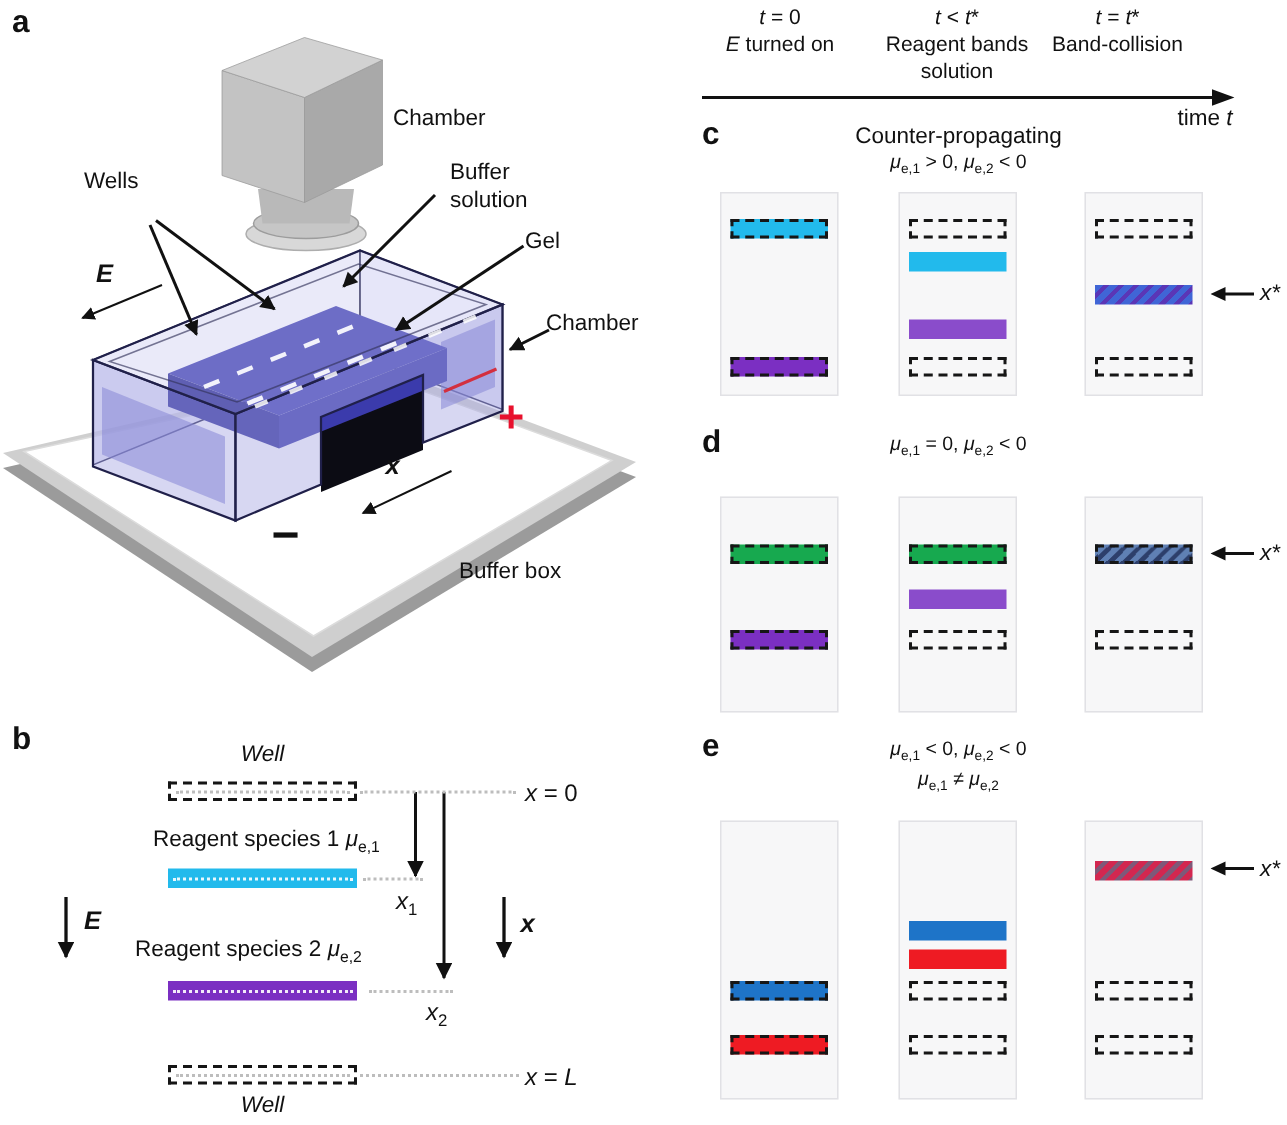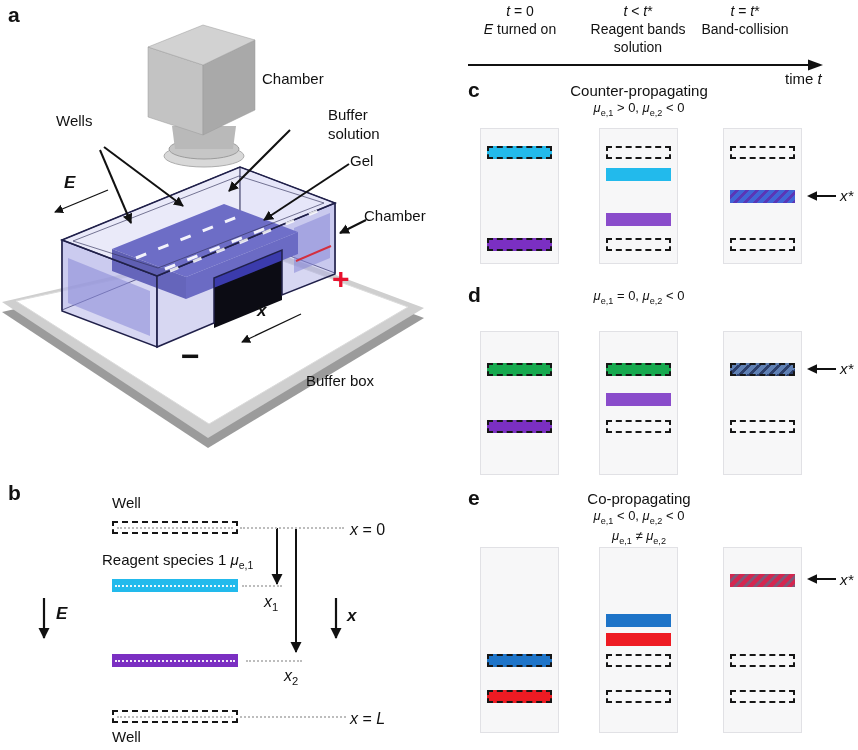--- a/index.html
+++ b/index.html
@@ -4,28 +4,28 @@
 <style>
   html,body{margin:0;padding:0;background:#fff;}
   body{font-family:"Liberation Sans","DejaVu Sans",sans-serif;color:#111;}
   #figure{position:relative;width:858px;height:750px;background:#fff;overflow:hidden;}
   .panel-letter{position:absolute;font-size:21px;font-weight:bold;line-height:1;}
   sub{font-size:0.7em;text-align:right;}
   i{font-style:italic;}
 
   
   .pa-label{position:absolute;font-size:15px;line-height:1.25;}
-  #buffer-label{width:66px;margin-left:28px;}
+  #buffer-label{width:66px;}
   #e-field-a,#x-axis-a{font-weight:bold;font-style:italic;font-size:17px;}
   #plus-electrode{font-size:30px;font-weight:bold;line-height:1;}
   #minus-electrode{font-size:32px;font-weight:bold;line-height:0.5;}
 
   
   .pb-label{position:absolute;font-size:15px;line-height:1.2;}
-  .pb-center{width:126px;text-align:left;}
+  .pb-center{width:126px;text-align:center;font-style:italic;}
   .pb-math{font-size:16px;}
   #e-field-b,#x-axis-b{font-weight:bold;font-style:italic;font-size:17px;}
   .pb-well{position:absolute;width:122px;height:9px;border:2px dashed #151515;}
   .pb-band{position:absolute;width:126px;height:13px;}
   .mid{position:absolute;left:3px;right:3px;top:50%;margin-top:-1px;border-top:2px dotted #bdbdbd;}
   .mid-white{border-top:2px dotted rgba(255,255,255,0.9);}
   .leader{position:absolute;border-top:2px dotted #bdbdbd;height:0;}
 
   
   #right-col{position:absolute;left:440px;top:0;width:418px;height:750px;}
@@ -158,20 +158,21 @@
   <div class="pb-label" style="left:102px;top:551px">Reagent species 1 <i>μ</i><sub>e,1</sub></div>
   <div class="pb-band" style="left: 112px; top: 579px; background: rgb(34, 186, 236);">
       <div class="mid mid-white"></div>
     </div>
   <div class="leader" style="left:242px;top:585px;width:40px"></div>
   <div class="pb-label pb-math" style="left:264px;top:592px"><i>x</i><sub>1</sub></div>
 
   <div class="pb-label" id="e-field-b" style="left:56px;top:604px"><i>E</i></div>
   <div class="pb-label" id="x-axis-b" style="left:347px;top:606px"><i>x</i></div>
 
+  <div class="pb-label" style="left:90px;top:624px">Reagent species 2 <i>μ</i><sub>e,2</sub></div>
   <div class="pb-band" style="left: 112px; top: 654px; background: rgb(123, 47, 194);">
       <div class="mid mid-white"></div>
     </div>
   <div class="leader" style="left:246px;top:660px;width:56px"></div>
   <div class="pb-label pb-math" style="left:284px;top:666px"><i>x</i><sub>2</sub></div>
 
   <div class="pb-well" style="left:112px;top:710px">
       <div class="mid"></div>
     </div>
   <div class="leader" style="left:240px;top:716px;width:106px"></div>
@@ -254,21 +255,20 @@
                 <line x1="29" y1="6" x2="8" y2="6" stroke="#111" stroke-width="2"></line>
                 <polygon points="0,6 10,1.3 10,10.7" fill="#111"></polygon>
               </svg>
               <span class="marker-label"><i>x</i>*</span>
             </div>
           </div>
         </div>
         <div class="gel-panel" id="panel-e">
           <div class="gel-letter">e</div>
           <div class="gel-header">
-            <div class="gel-title">Co-propagating</div>
             <div class="gel-subtitle"><i>μ</i><sub>e,1</sub> &lt; 0, <i>μ</i><sub>e,2</sub> &lt; 0</div>
             <div class="gel-subtitle"><i>μ</i><sub>e,1</sub> ≠ <i>μ</i><sub>e,2</sub></div>
           </div>
           <div class="lane-row">
             <div class="lane" style="left: 40px;">
               <div class="g-well" style="top: 57.5%; background: rgb(30, 116, 200);"></div>
               <div class="g-well" style="top: 77%; background: rgb(238, 27, 35);"></div>
             </div>
             <div class="lane" style="left: 159px;">
               <div class="g-band" style="top: 36%; background: rgb(30, 116, 200);"></div>

